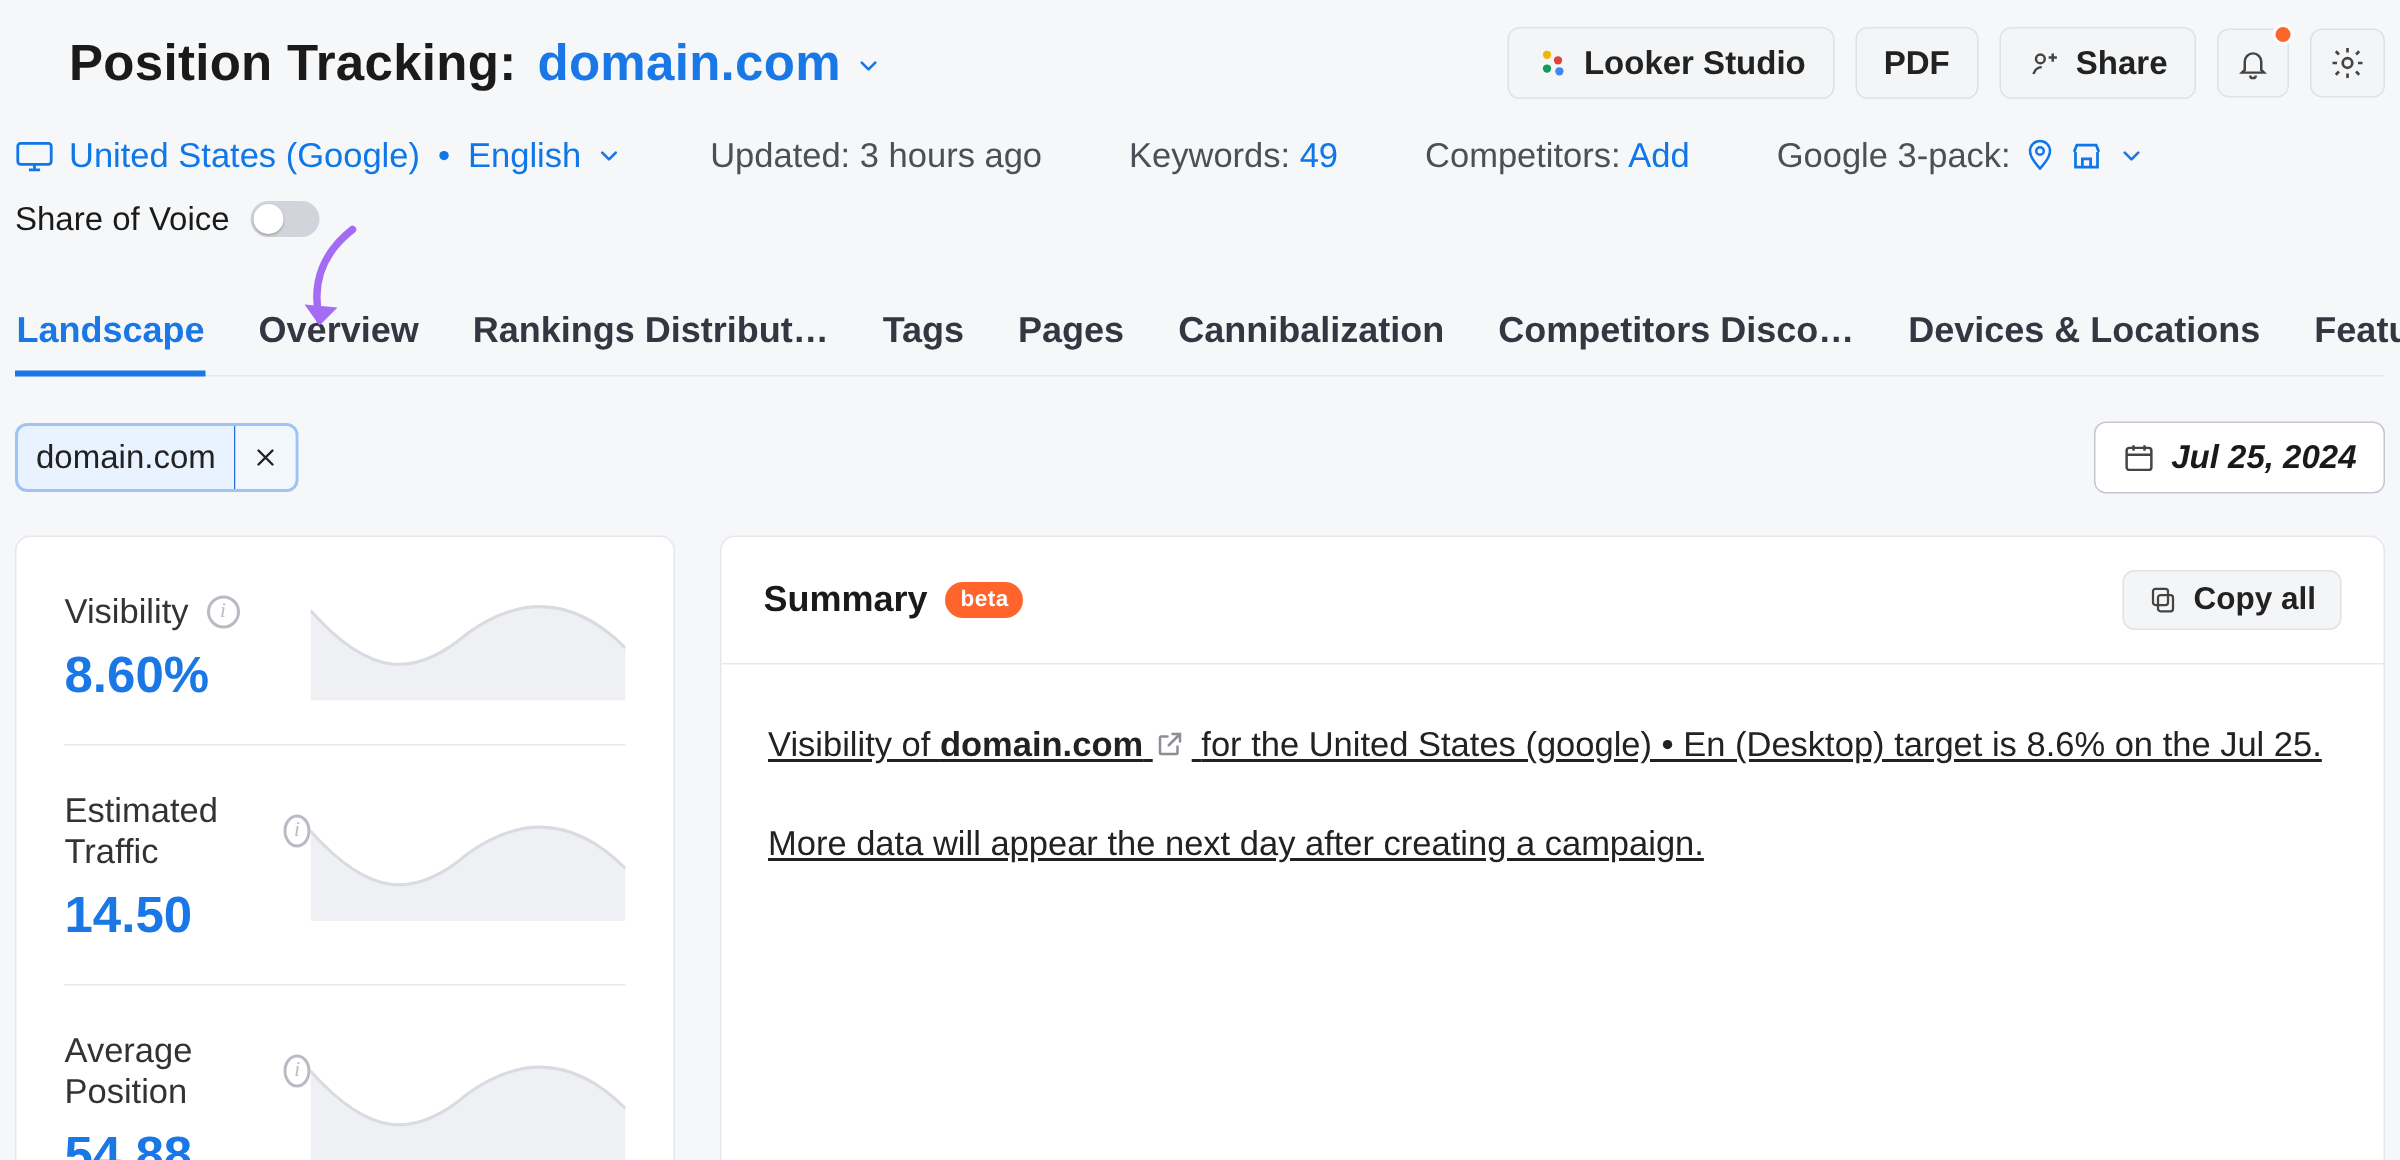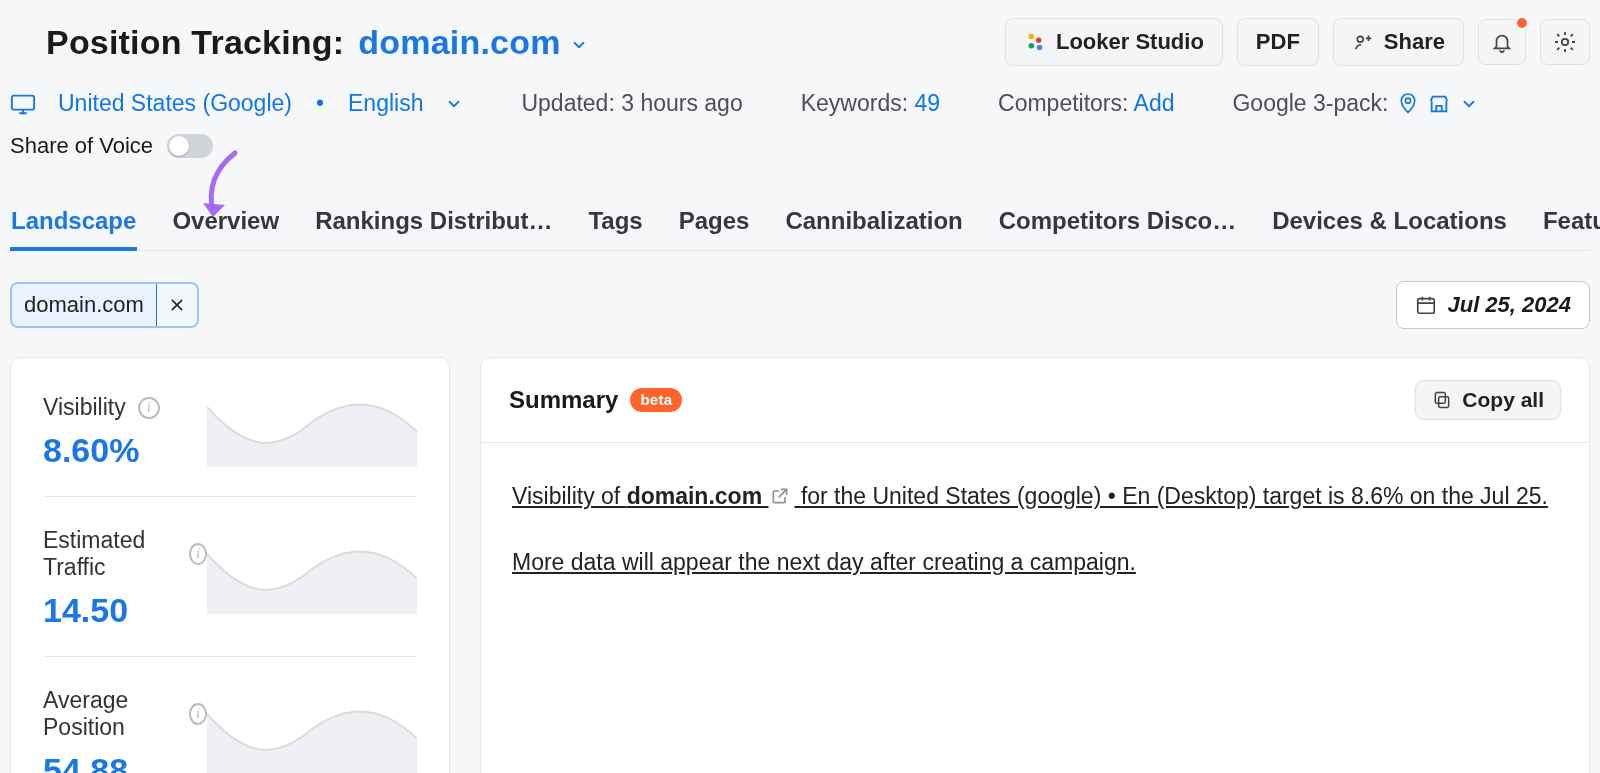--- a/index.html
+++ b/index.html
@@ -41,21 +41,21 @@
     position: absolute; top: -4px; right: -4px;
     width: 14px; height: 14px; background: var(--orange); border-radius: 50%;
     border: 2px solid #fff;
   }
 
   
   .meta-row {
     display: flex; align-items: center; gap: 58px;
     margin-top: 24px; font-size: 23px;
   }
-  .locale { display: inline-flex; align-items: center; gap: 22px; color: var(--blue-link); font-weight: 500; cursor: pointer; }
+  .locale { display: inline-flex; align-items: center; gap: 10px; color: var(--blue-link); font-weight: 500; cursor: pointer; }
   .dot { color: var(--blue-link); padding: 0 2px; }
   .meta-item { color: #4d4f57; font-weight: 500; }
   .meta-item .accent { color: var(--blue-link); }
   .gpack { display: inline-flex; align-items: center; gap: 10px; }
 
   .sov-row { display: flex; align-items: center; gap: 14px; margin-top: 16px; font-size: 22px; font-weight: 500; }
   .toggle {
     width: 46px; height: 24px; background: #d1d4db; border-radius: 24px; position: relative; cursor: pointer;
   }
   .toggle .knob {

